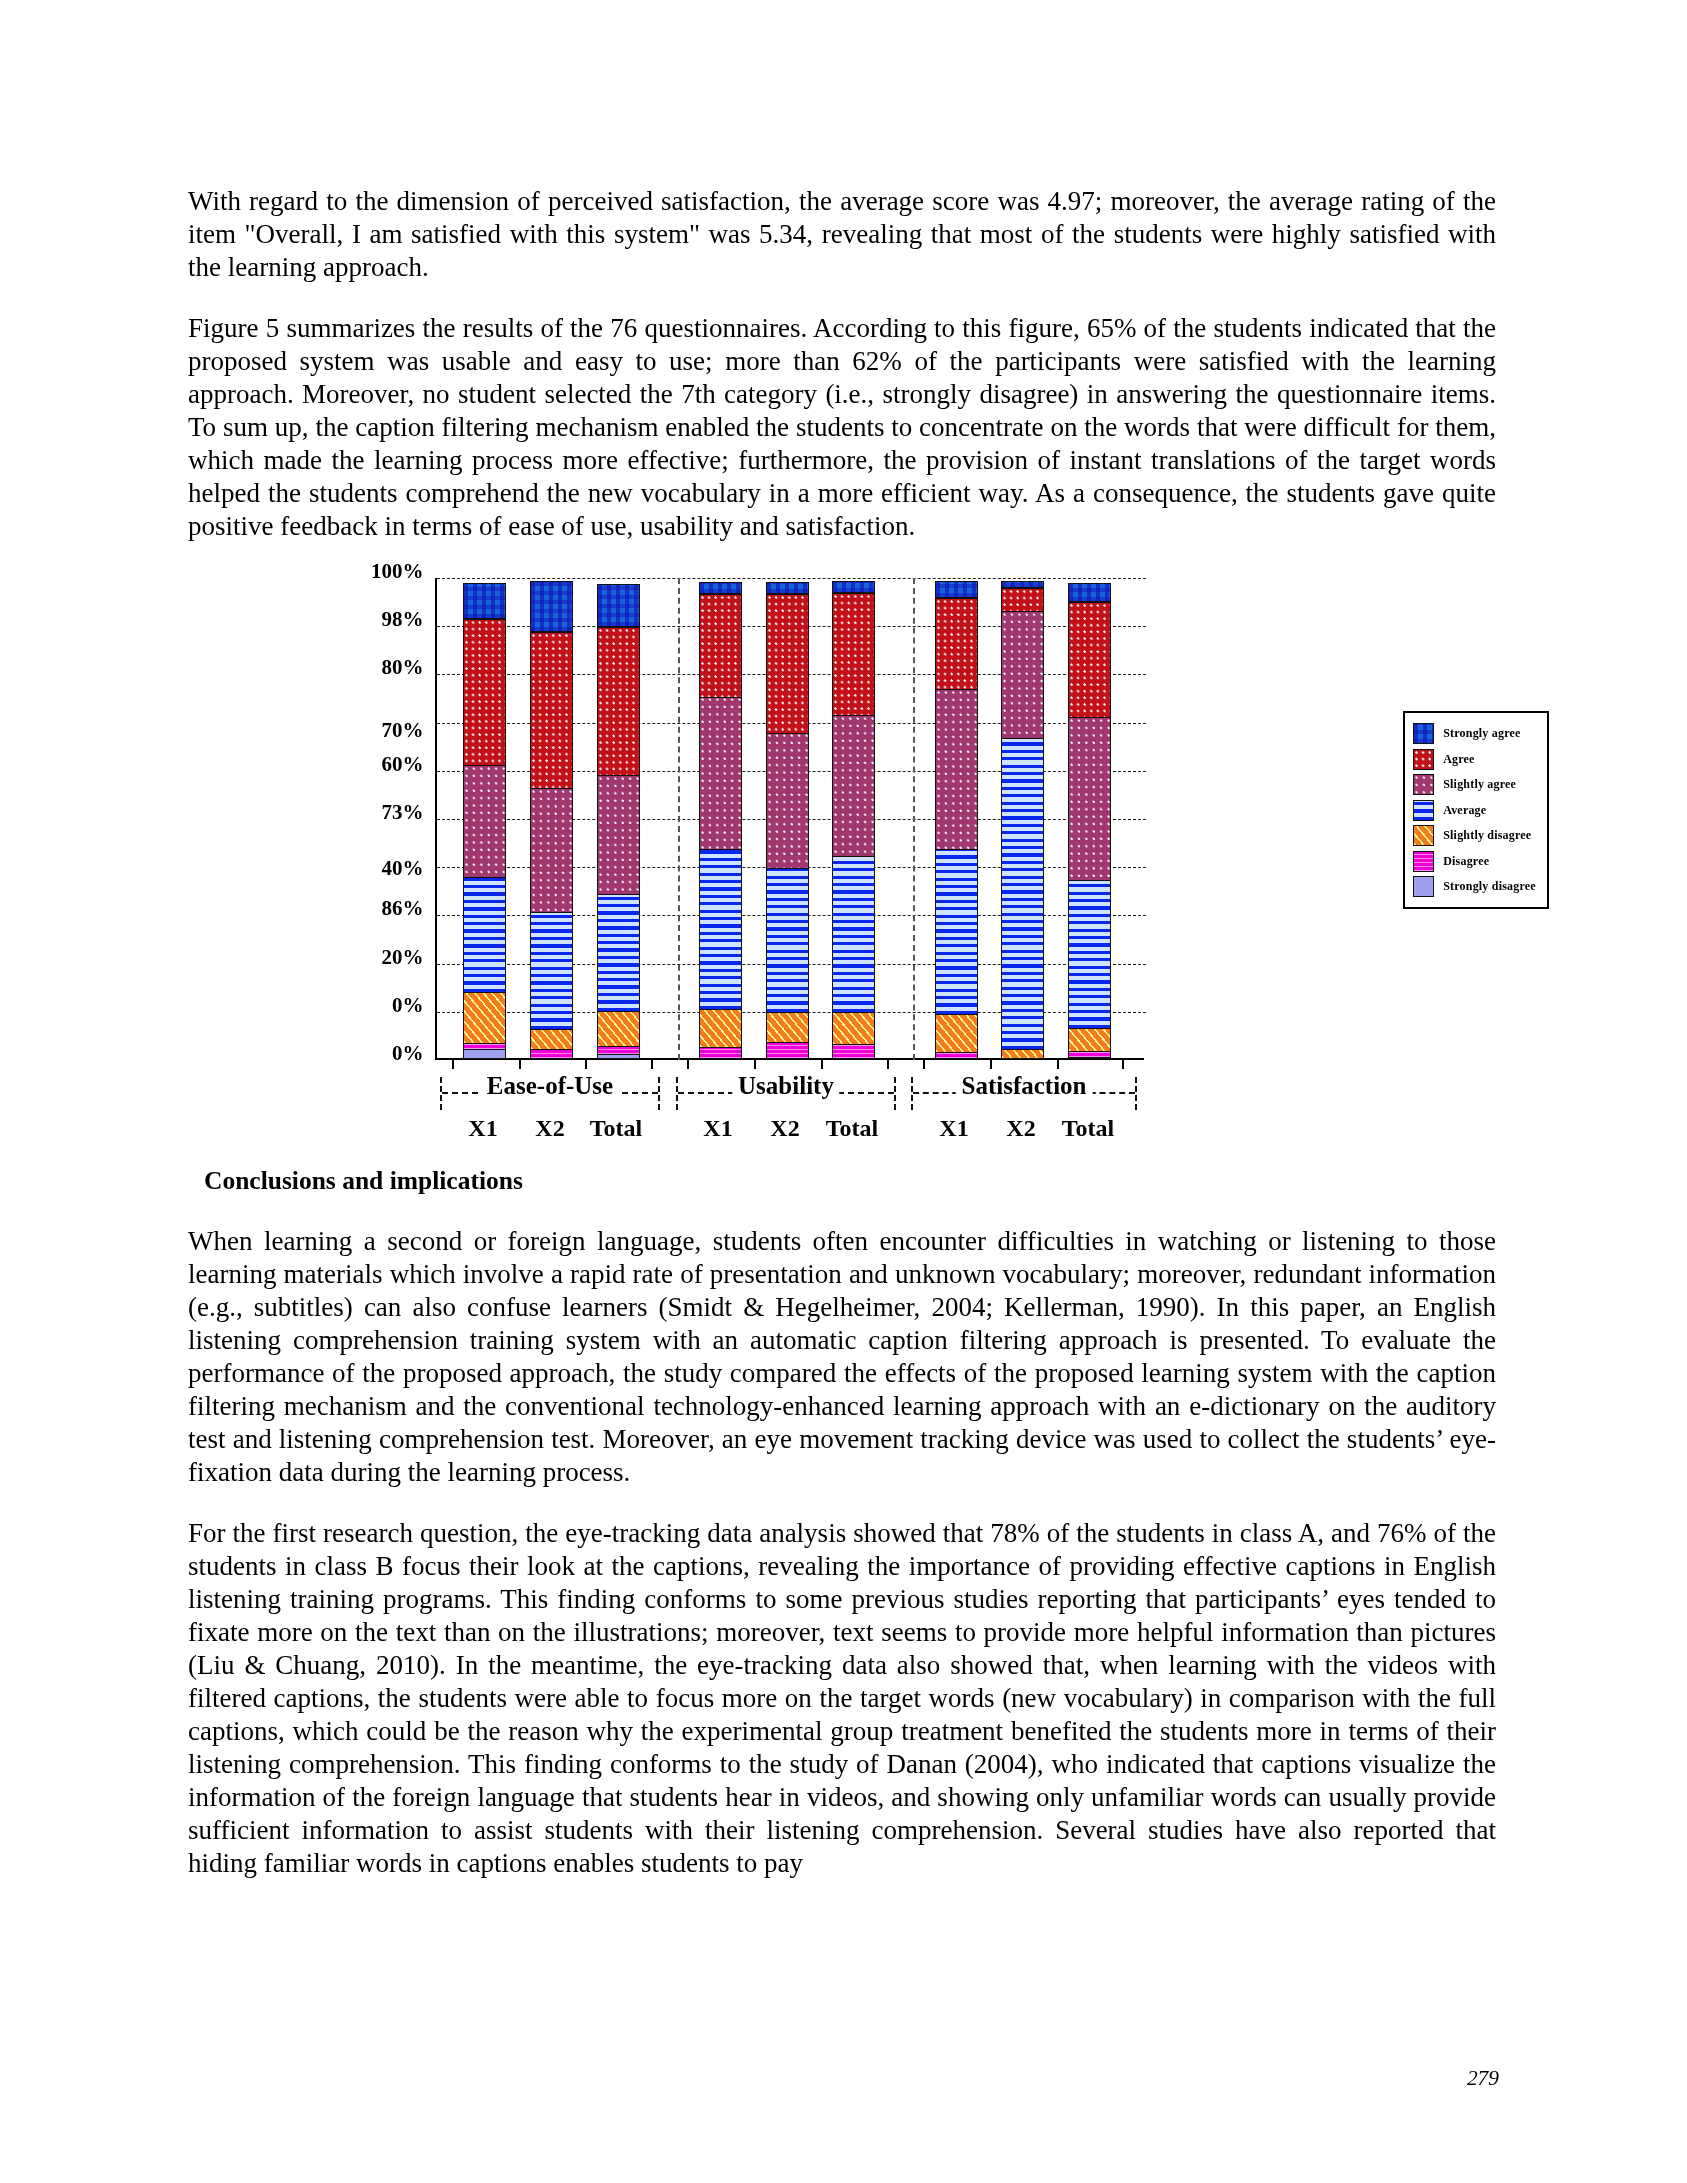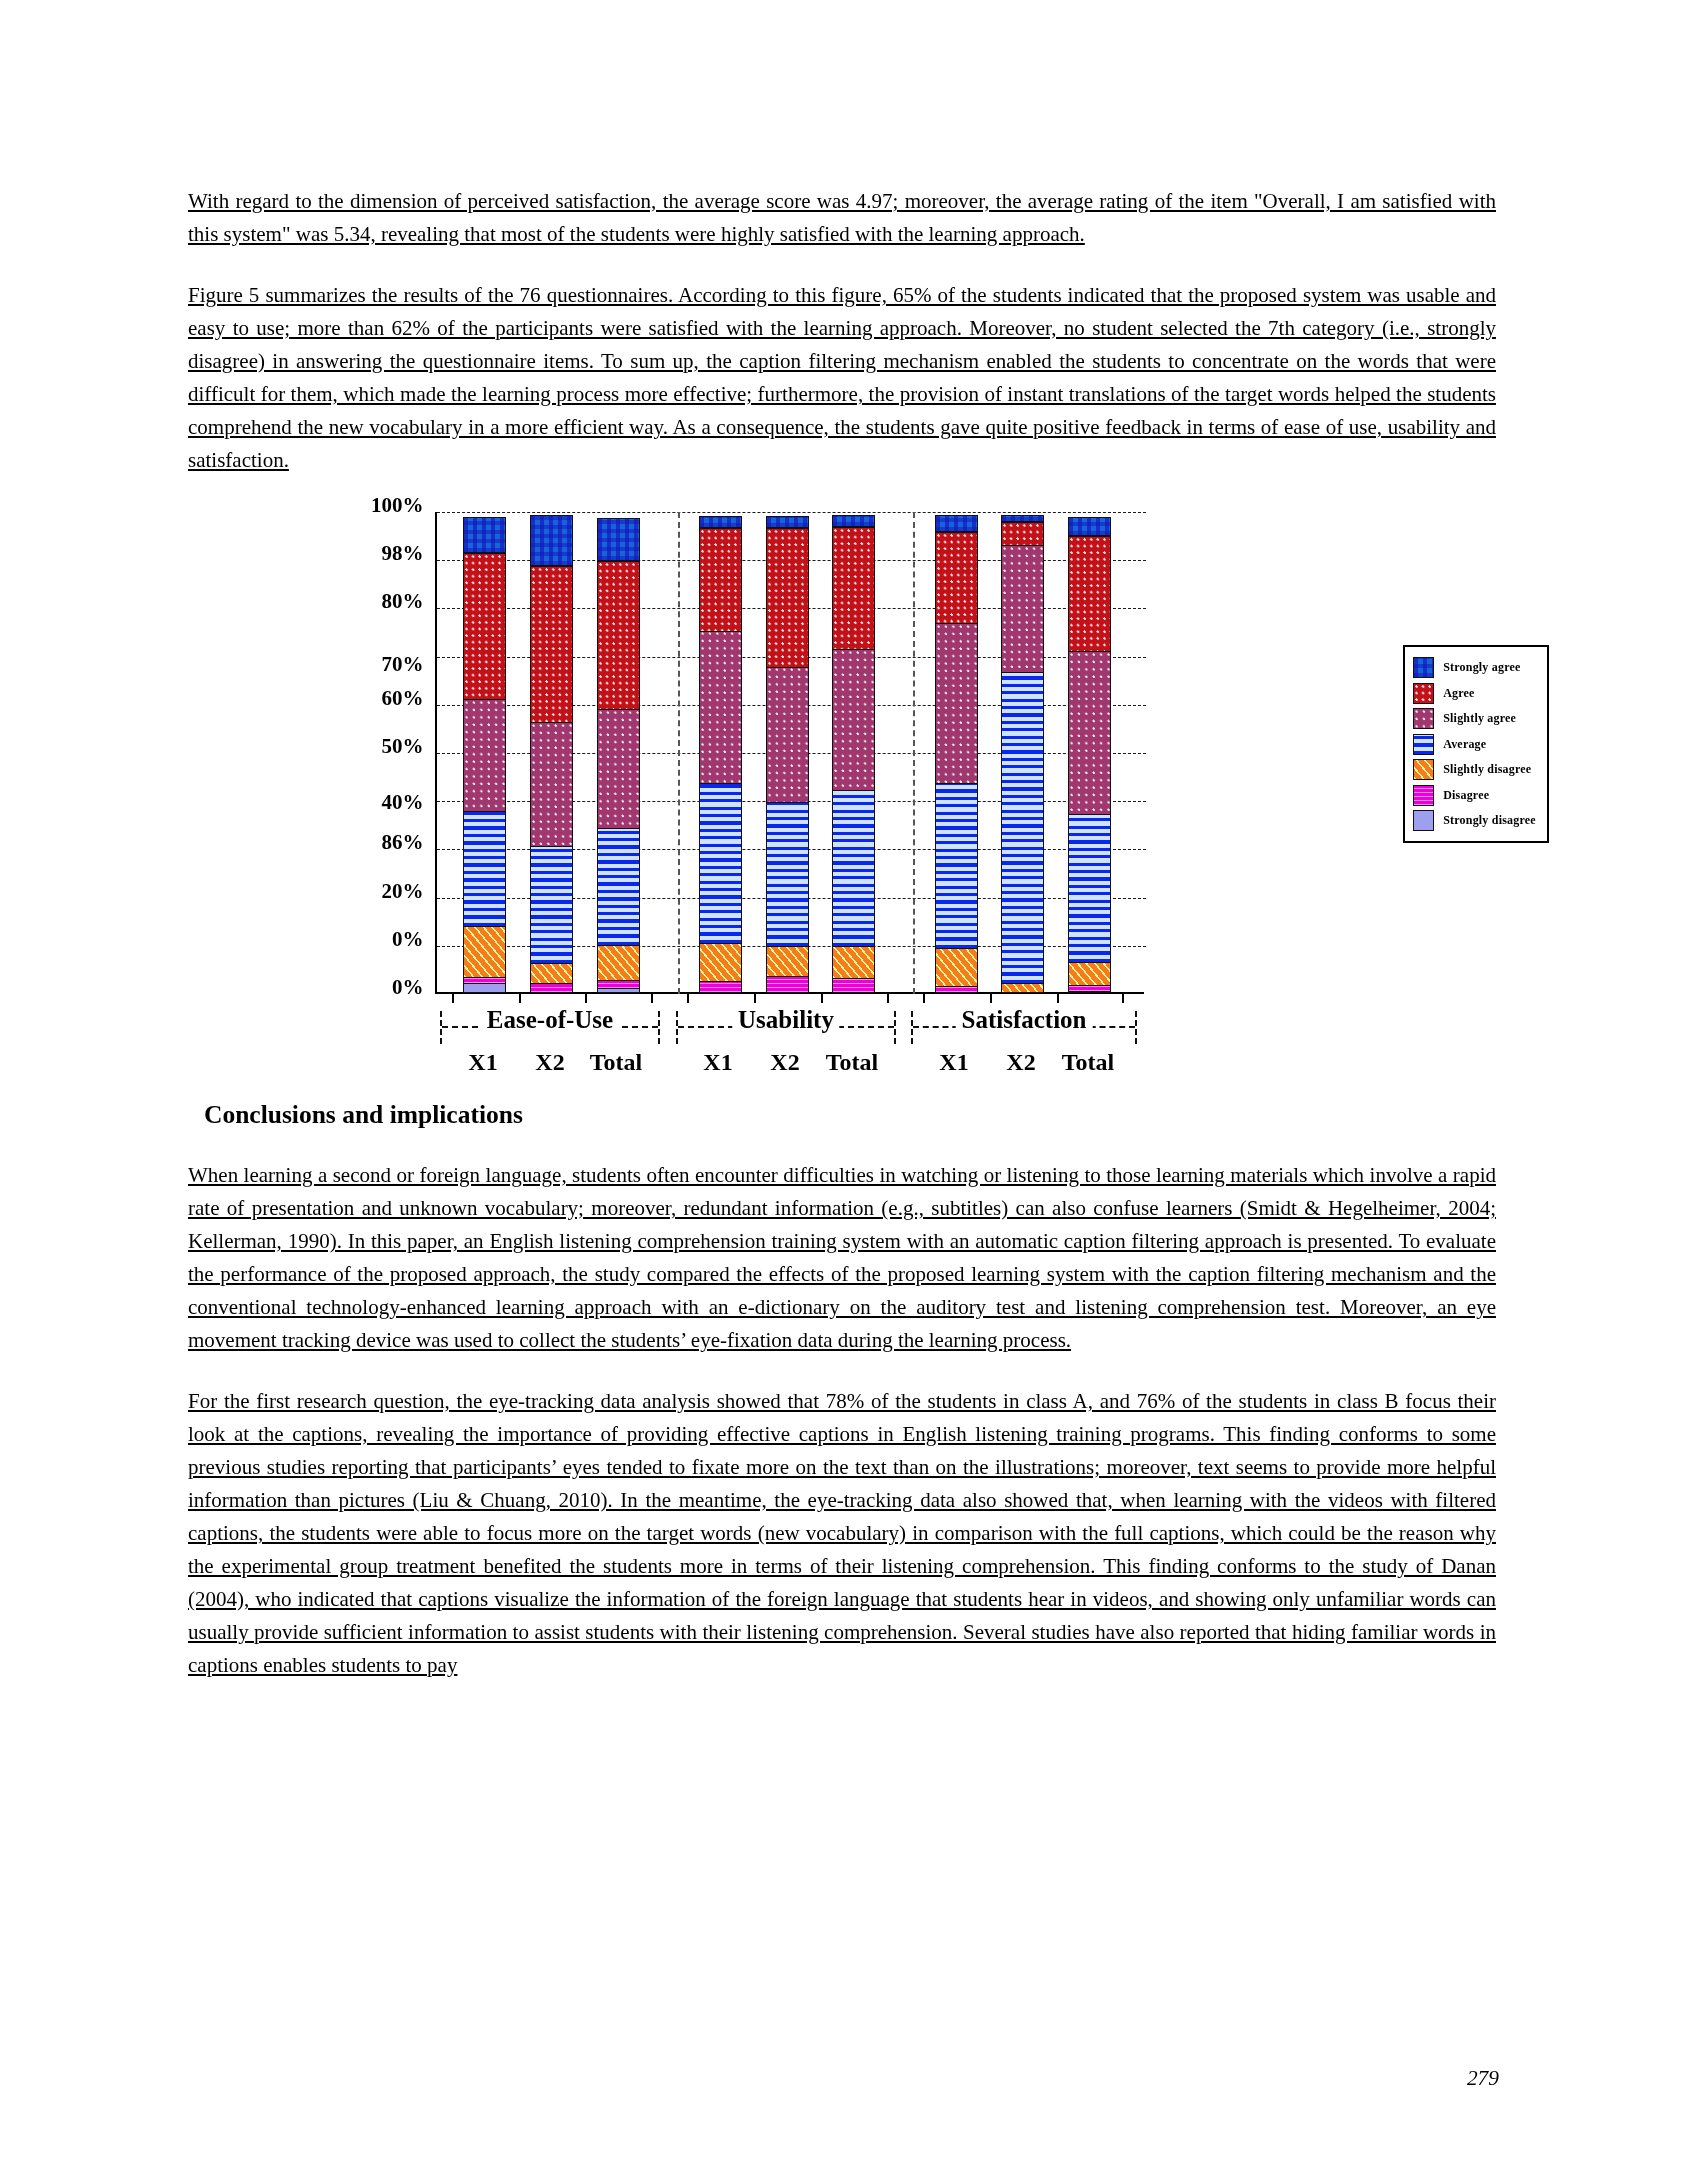--- a/index.html
+++ b/index.html
@@ -5,22 +5,22 @@
   html,body{margin:0;padding:0;}
   body{
     width:1687px;height:2183px;background:#ffffff;
     font-family:"Liberation Serif","DejaVu Serif",serif;
     color:#000;
     -webkit-font-smoothing:antialiased;
   }
   .page{position:relative;width:1687px;height:2183px;overflow:hidden;}
   .content{position:absolute;left:188px;top:185px;width:1312px;}
   p.body{
-    font-size:21px;line-height:33px;text-align:justify;
-    margin:0 4px 28px 0;text-justify:inter-word;text-decoration:underline;
+    font-size:27px;line-height:33px;text-align:justify;
+    margin:0 4px 28px 0;text-justify:inter-word;
   }
   h2.section{
     font-size:25.5px;line-height:33px;font-weight:bold;
     margin:33px 0 28px 16px;
   }
   .figure-wrap{margin:11.5px 0 5px 0;}
   .figcaption{
     text-align:center;font-size:22px;line-height:28px;margin-top:5px;
   }
   .figcaption .it{font-style:italic;}
@@ -135,21 +135,21 @@
 
     <div class="figure-wrap">
       <div class="chart">
 
         <div class="ylab-holder">
           <div class="ylab" style="top:0px">100%</div>
           <div class="ylab" style="top:48px">98%</div>
           <div class="ylab" style="top:96px">80%</div>
           <div class="ylab" style="top:159px">70%</div>
           <div class="ylab" style="top:193px">60%</div>
-          <div class="ylab" style="top:241px">50%</div>
+          <div class="ylab" style="top:241px">73%</div>
           <div class="ylab" style="top:297px">40%</div>
           <div class="ylab" style="top:337px">86%</div>
           <div class="ylab" style="top:386px">20%</div>
           <div class="ylab" style="top:434px">0%</div>
           <div class="ylab" style="top:482px">0%</div>
         </div>
 
         <div class="plot-outer">
           <div class="plot" id="plot">
               <div class="gridline" style="top: 482px; border-top: none;"></div>

